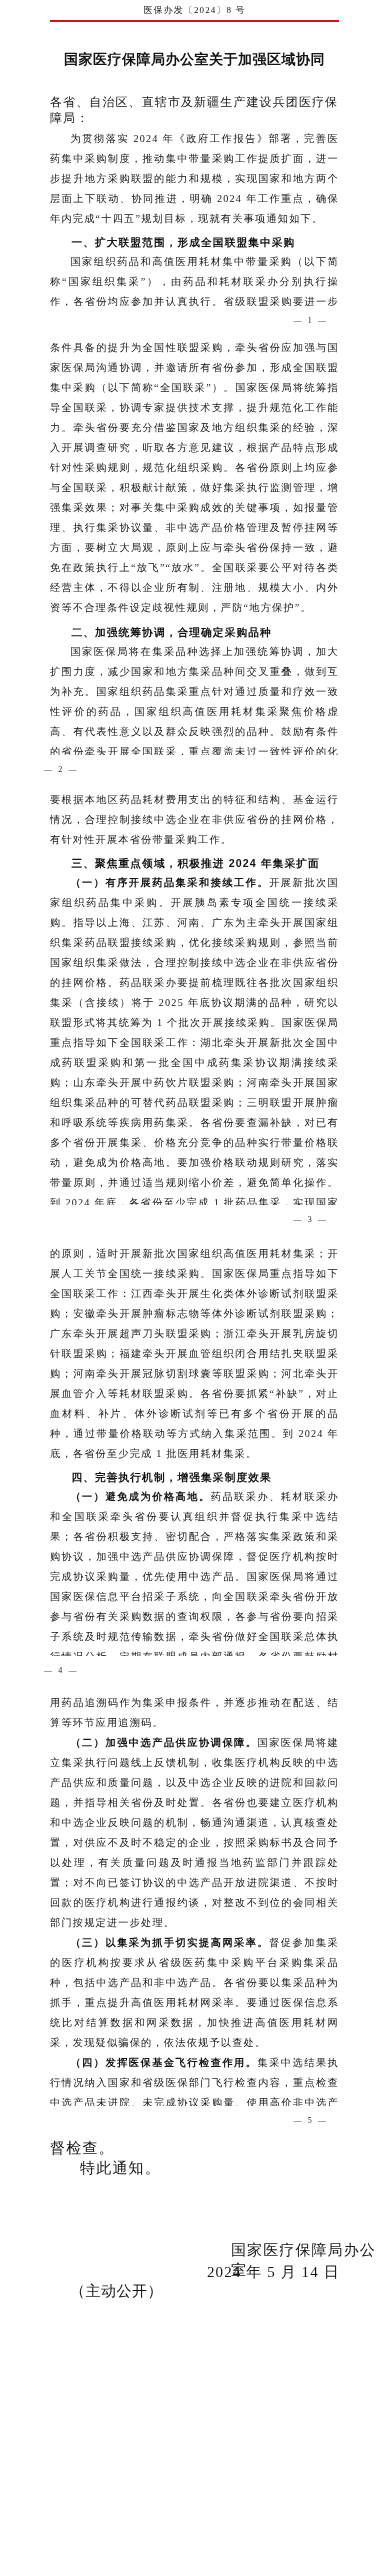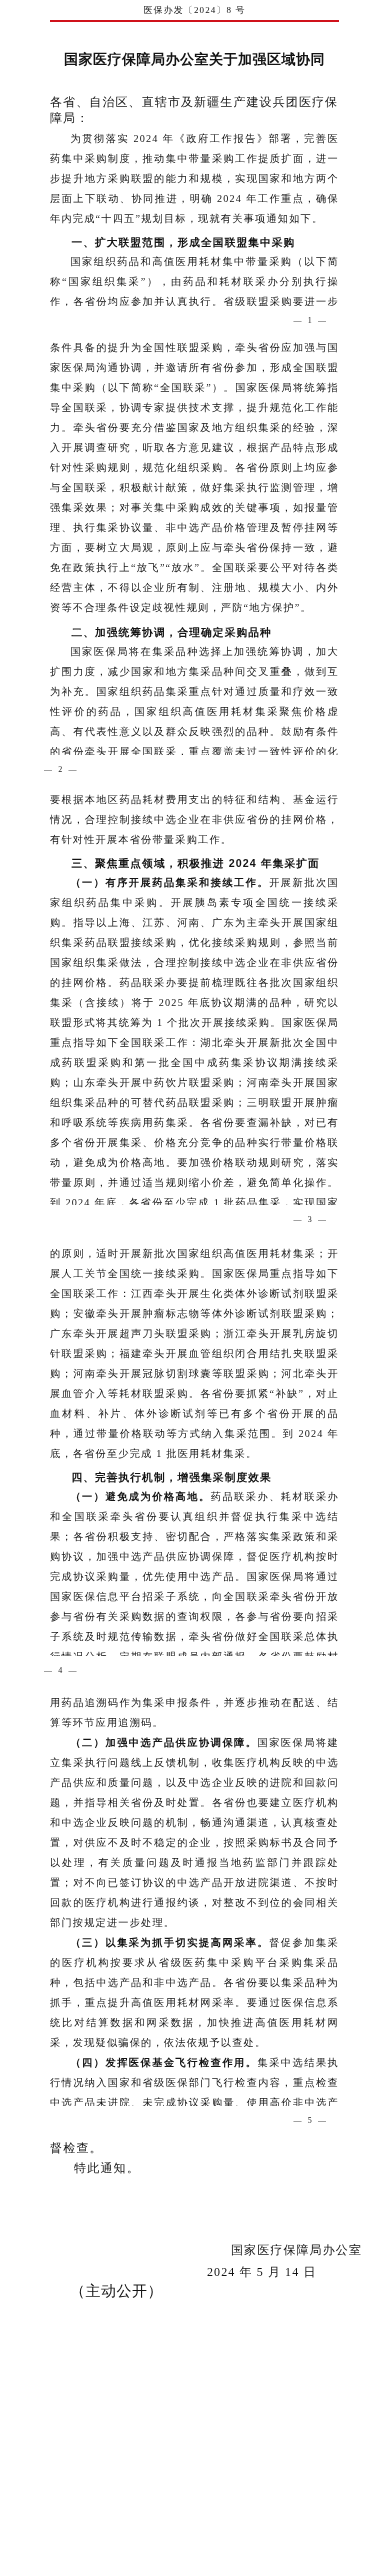--- a/index.html
+++ b/index.html
@@ -13,21 +13,21 @@
   .salutation{margin-top:24px;font-size:12px;line-height:16px;letter-spacing:1.1px;}
   p.body-para{margin:0;font-size:10.2px;line-height:20px;letter-spacing:1.2px;text-align:justify;text-indent:2em;}
   p.cont{text-indent:0;}
   p.first{margin-top:2.7px;}
   h2.sec-heading{margin:3.2px 0 0 0;font-size:10.7px;line-height:20px;letter-spacing:1.1px;text-indent:2em;font-weight:bold;
     font-family:"Liberation Sans","DejaVu Sans",sans-serif;text-align:left;}
   .lead{font-weight:bold;}
   .page-marker{position:absolute;bottom:5.4px;font-size:8px;letter-spacing:2.1px;line-height:11.8px;color:#222;}
   .pm-right{right:58px;}
   .pm-left{left:44px;}
-  .abs{position:absolute;font-size:12px;letter-spacing:1.2px;line-height:20px;margin:0;}
+  .abs{position:absolute;font-size:15px;letter-spacing:1.2px;line-height:20px;margin:0;}
   .closing-indent{text-indent:2em;}
   .sig{letter-spacing:1.1px;}
   .disclosure{font-size:15px;letter-spacing:0.5px;}
 </style>
 </head>
 <body>
 
 <div class="doc">
 
   <section class="page" style="height:332px;">

